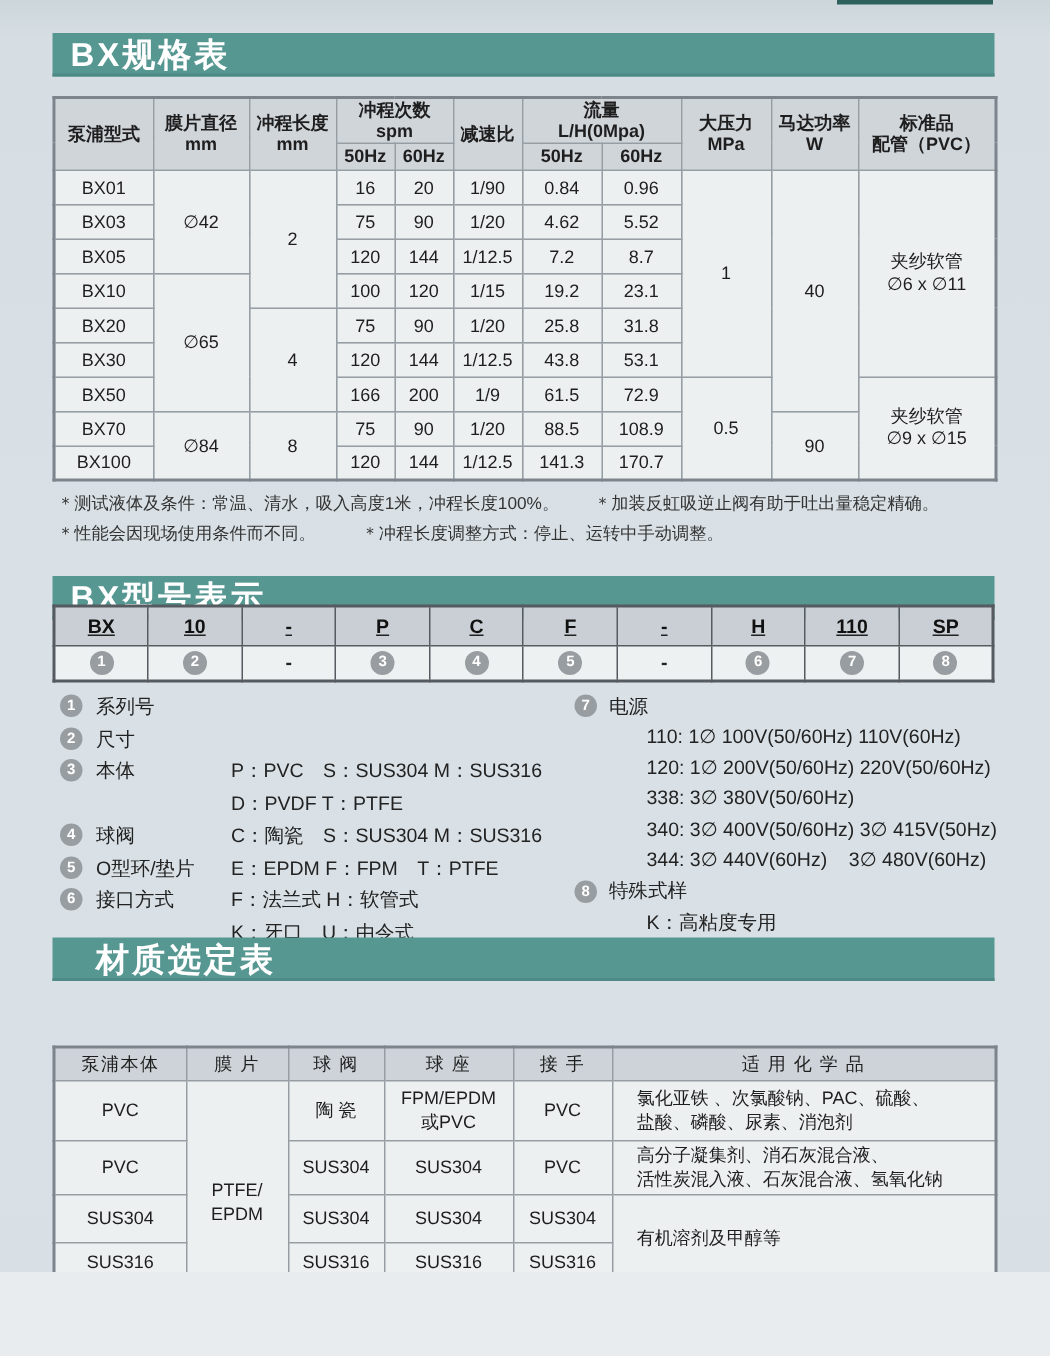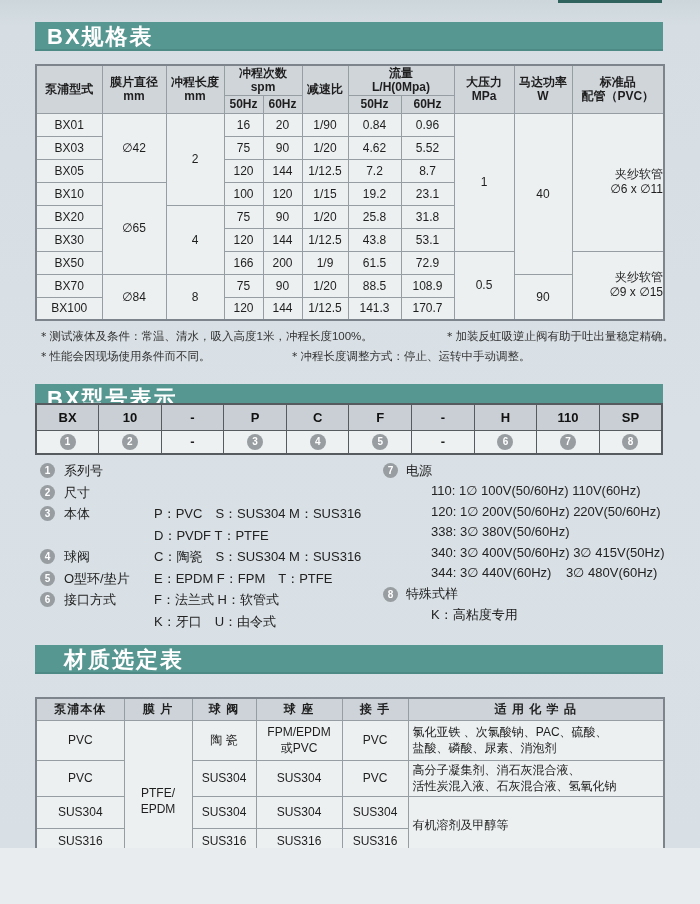--- a/index.html
+++ b/index.html
@@ -41,30 +41,30 @@
     font-size:12px;color:#1e1e1e;
     padding:0;overflow:hidden;
   }
   .spec-table tr.h1 td,.spec-table tr.h2 td{
     background:#d0d5da;font-weight:bold;line-height:14px;
   }
   .spec-table{border:2px solid #7d848b;}
   .spec-table tr.h1{height:30px;}
   .spec-table tr.h2{height:18px;}
   .spec-table tr.r{height:23px;margin-left:32px;}
-  .piping-cell div{line-height:15px;text-align:right;}
+  .piping-cell div{line-height:15px;}
   
   .notes{position:absolute;left:38px;top:326px;width:640px;font-size:11.5px;color:#333;}
-  .notes .note-line{display:flex;line-height:20px;gap:48px;}
+  .notes .note-line{display:flex;line-height:20px;}
   .notes .n-a1{width:358px;}
   .notes .n-a2{width:203px;}
   
   .model-table{position:absolute;left:35px;top:403px;width:628px;border:2px solid #565b60;}
   .model-table td{border:1px solid #565b60;text-align:center;vertical-align:middle;padding:0;}
-  .model-table tr.codes{height:26px;}
+  .model-table tr.codes{height:26px;text-decoration:underline;}
   .model-table tr.codes td{background:#c9cfd4;font-size:13px;font-weight:bold;color:#111;}
   .model-table tr.marks{height:24px;}
   .model-table tr.marks td{background:#eef1f2;font-size:13px;font-weight:bold;}
   .circle{
     display:inline-block;width:16px;height:16px;border-radius:50%;
     background:#989da1;color:#fff;font-size:10px;font-weight:bold;
     line-height:16px;text-align:center;vertical-align:middle;
   }
   
   .legend-left{position:absolute;left:40px;top:460px;width:330px;}
@@ -78,22 +78,22 @@
   .r-line{font-size:13px;line-height:20.5px;margin-left:48px;color:#222;white-space:pre;}
   
   .mat-table{position:absolute;left:35px;top:697px;width:628px;border:2px solid #7d848b;}
   .mat-table td{
     border:1px solid #969da3;background:#edf0f1;
     font-size:12px;color:#1e1e1e;
     text-align:center;vertical-align:middle;
     padding:0;white-space:pre-line;line-height:16px;
   }
   .mat-table tr.mh{height:22px;}
-  .mat-table tr.mh td{background:#cdd3d8;font-weight:bold;letter-spacing:1px;margin-top:12px;}
-  .mat-table td.chem{text-align:left;padding-left:4px;}
+  .mat-table tr.mh td{background:#cdd3d8;font-weight:normal;letter-spacing:1px;margin-top:12px;}
+  .mat-table td.chem{text-align:left;padding-left:16px;}
   .mat-table tr.m1{height:40px;}
   .mat-table tr.m2{height:36px;}
   .mat-table tr.m3{height:32px;}
   .mat-table tr.m4{height:26px;}
   .mat-table tr.m5{height:28px;}
   
   .watermark{
     position:absolute;left:255px;top:883px;width:390px;height:7px;
     background:repeating-linear-gradient(90deg,rgba(110,120,126,.38) 0 7px,transparent 7px 15px);
     opacity:.55;border-radius:2px;
@@ -373,21 +373,21 @@
     </div>
     <div>
       <div class="r-head">
         <span class="circle">8</span>
         <span class="r-label">特殊式样</span>
       </div>
       <div class="r-line">K：高粘度专用</div>
     </div>
   </div>
 
-  <div class="bar" style="top:645px;padding-left:29px;">
+  <div class="bar" style="top:625px;padding-left:29px;">
     <span>材质选定表</span>
   </div>
 
   <table class="mat-table">
     <colgroup>
       <col style="width:88px">
         <col style="width:68px">
         <col style="width:64px">
       <col style="width:86px">
         <col style="width:66px">

